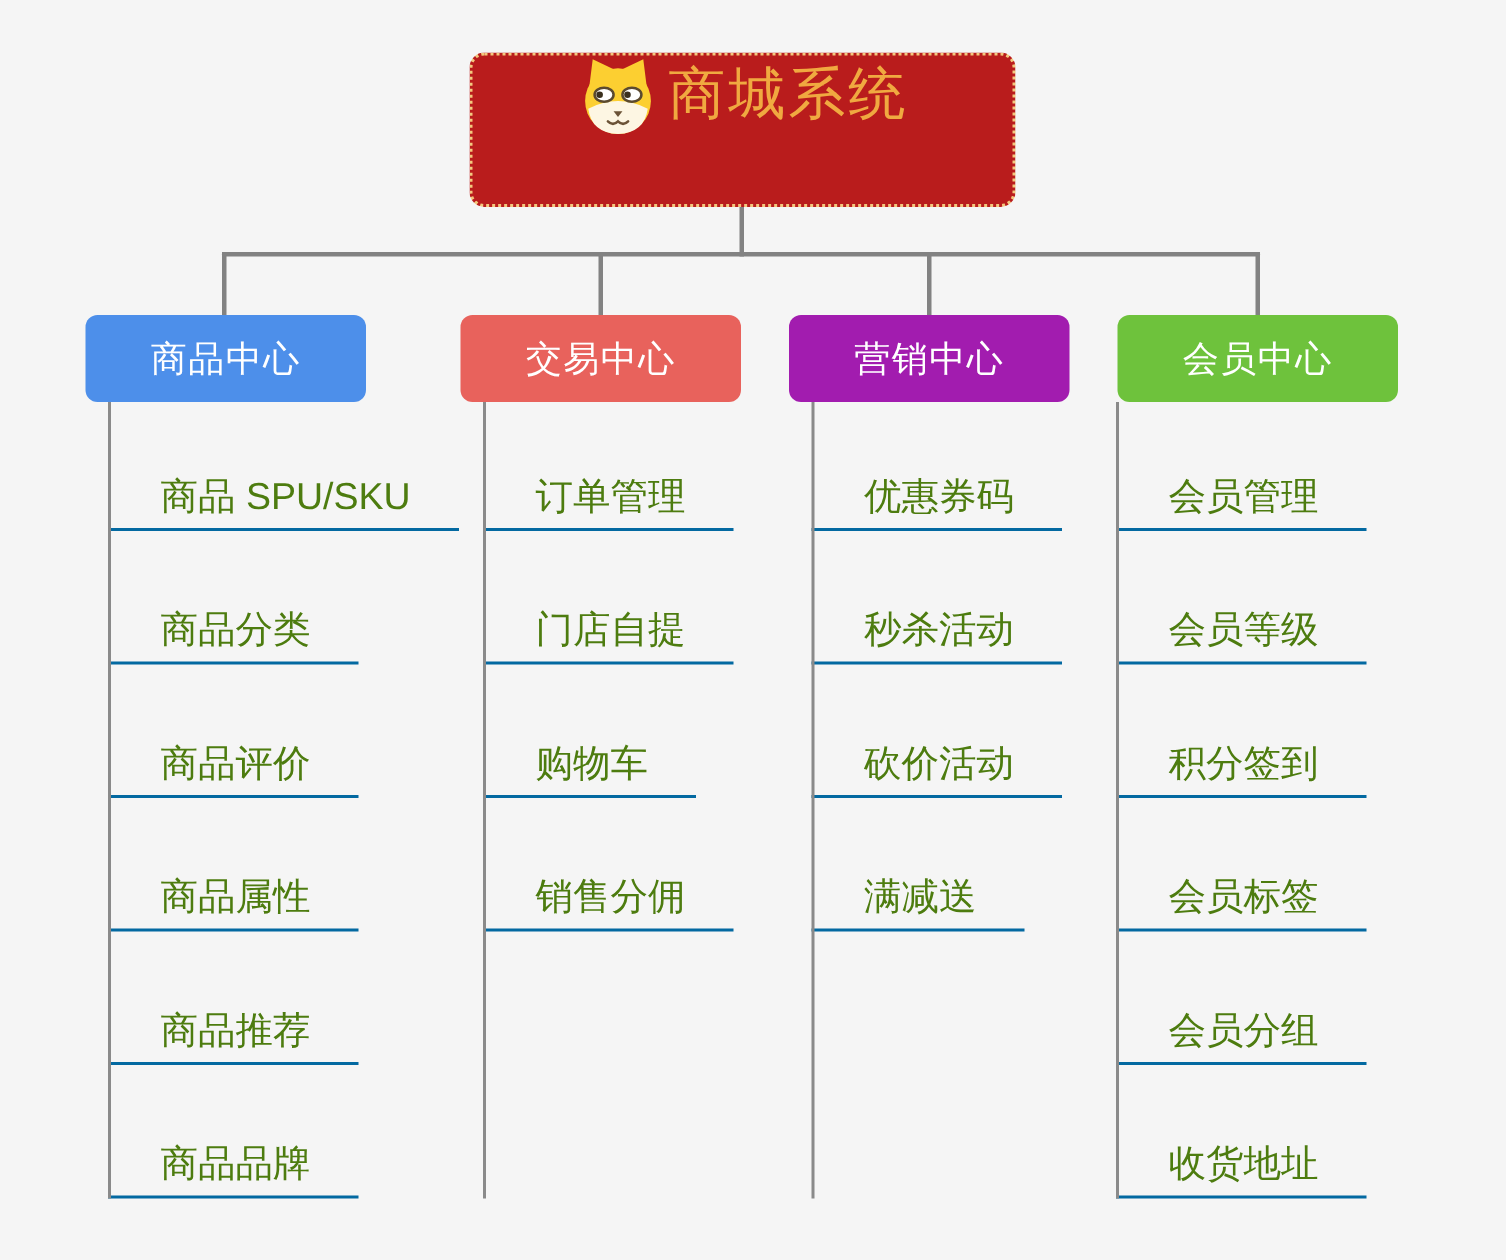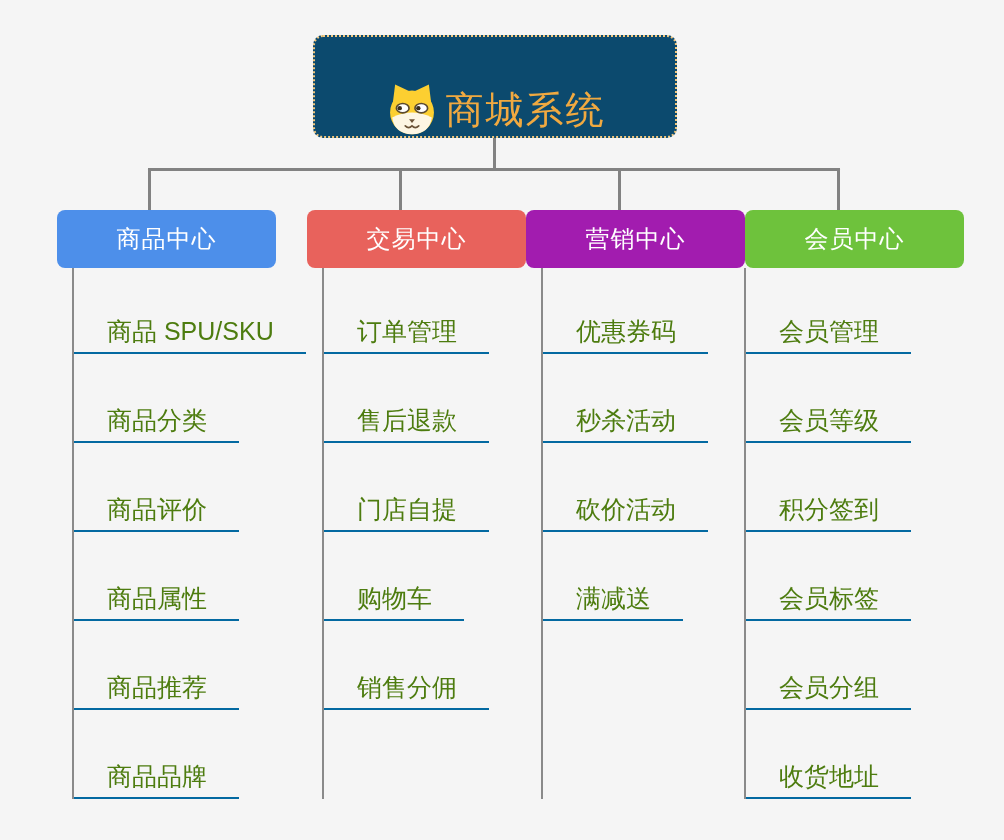--- a/index.html
+++ b/index.html
@@ -22,39 +22,39 @@
   .conn.stub      { top:168px; width:3px; height:45px; }
   .conn.stub-0 { left:148px; }
   .conn.stub-1 { left:399px; }
   .conn.stub-2 { left:618px; }
   .conn.stub-3 { left:837px; }
 
   
   .root-node {
     position:absolute; left:313px; top:35px;
     width:364px; height:103px;
-    background:#0c4a6e;
+    background:#b91c1c;
     border:2px dotted #f3c87e;
     border-radius:10px;
     box-sizing:border-box;
-    display:flex; align-items:flex-end; justify-content:center;
+    display:flex; align-items:flex-start; justify-content:center;
     gap:7px;
   }
   .root-title {
     color:#f0a940;
     font-size:38px;
     letter-spacing:2px;
     white-space:nowrap;
   }
   .root-icon { width:54px; height:54px; display:block; }
 
   
   .branch-node {
     position:absolute; top:210px;
-    width:219px; height:58px;
+    width:187px; height:58px;
     border-radius:8px;
     display:flex; align-items:center; justify-content:center;
     color:#ffffff; font-size:24px; letter-spacing:1px;
     white-space:nowrap;
   }
   .branch-0 { left:57px;  background:#4d8fea; }
   .branch-1 { left:307px; background:#e8625c; }
   .branch-2 { left:526px; background:#ecae45; }
   .branch-3 { left:745px; background:#6ec23c; }
 
@@ -140,23 +140,20 @@
         <span class="child-topic">商品品牌</span>
       </div>
   </div>
 
   <div class="col col-1">
     <div class="trunk"></div>
     <div class="row">
         <span class="child-topic">订单管理</span>
       </div>
     <div class="row">
-        <span class="child-topic">售后退款</span>
-      </div>
-    <div class="row">
         <span class="child-topic">门店自提</span>
       </div>
     <div class="row">
         <span class="child-topic">购物车</span>
       </div>
     <div class="row">
         <span class="child-topic">销售分佣</span>
       </div>
   </div>
 

